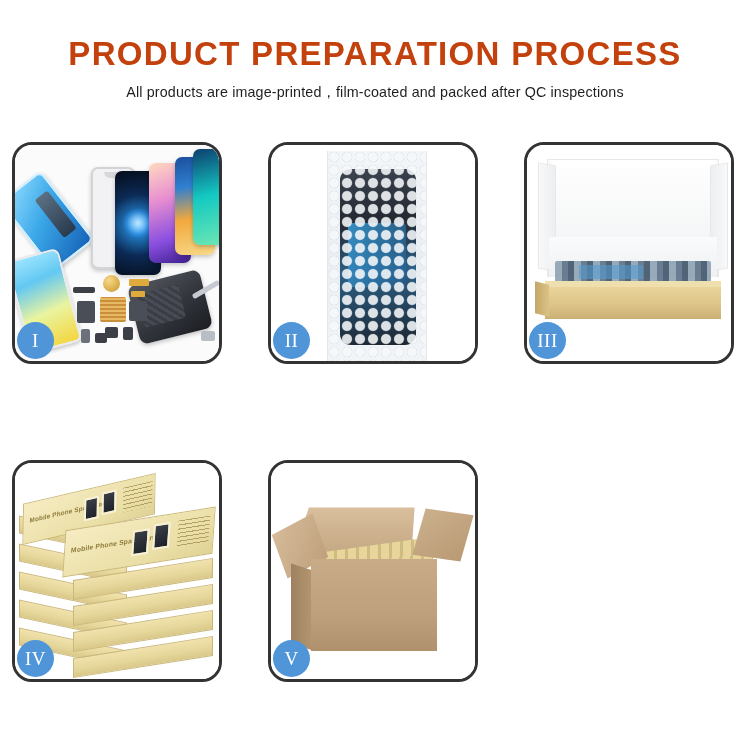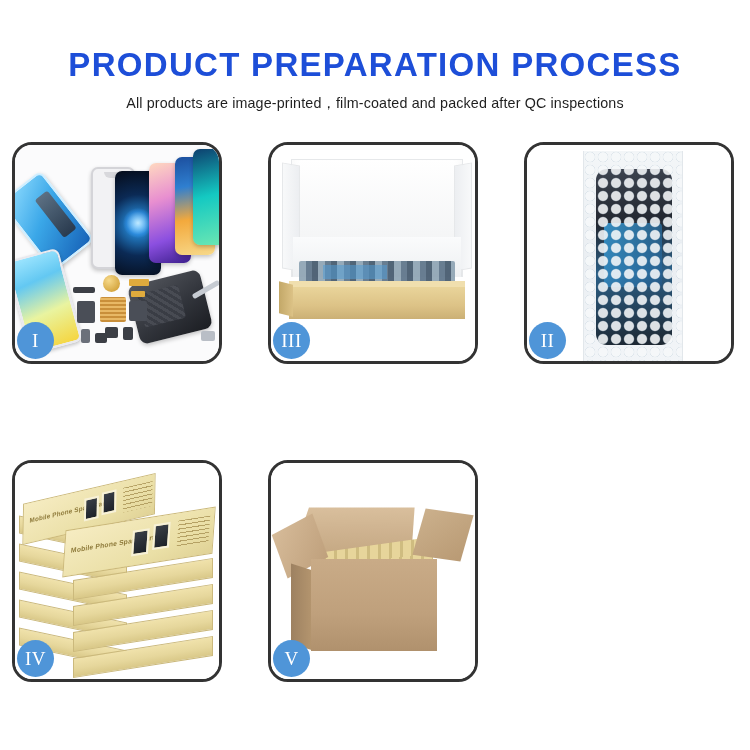--- a/index.html
+++ b/index.html
@@ -20,24 +20,23 @@
   }
 
   
   .header { text-align: center; padding-top: 36px; }
 
   .title {
     font-family: "Liberation Sans", sans-serif;
     font-size: 33px;
     font-weight: 700;
     letter-spacing: 1.3px;
-    color: #1d4ed8;
+    color: #c2410c;
     line-height: 1.1;
     white-space: nowrap;
-    margin-top: 11px;
   }
 
   .subtitle {
     margin-top: 11px;
     font-family: "Liberation Sans", sans-serif;
     font-size: 14.3px;
     font-weight: 400;
     letter-spacing: .15px;
     color: #1f1f1f;
     white-space: nowrap;
@@ -377,40 +376,40 @@
         <div class="part" style="left:108px;top:182px;width:10px;height:13px;"></div>
         <div class="part" style="left:66px;top:184px;width:9px;height:14px;background:#6b707a;"></div>
         <div class="part" style="left:80px;top:188px;width:12px;height:10px;"></div>
         <div class="part" style="left:186px;top:186px;width:14px;height:10px;background:#b9bec6;"></div>
         <div class="part" style="left:176px;top:142px;width:30px;height:5px;background:#c6cbd2;transform:rotate(-30deg);"></div>
       </div>
       <div class="badge">I</div>
     </div>
 
     <div class="panel">
+      <div class="panel-inner p2">
+        <div class="wrap-bag">
+          <div class="wrap-phone"></div>
+          <div class="bubbles2"></div>
+          <div class="bubbles"></div>
+        </div>
+      </div>
+      <div class="badge">II</div>
+    </div>
+
+    <div class="panel">
       <div class="panel-inner p3">
         <div class="b3-lid"></div>
         <div class="b3-foam"></div>
         <div class="b3-items"></div>
         <div class="b3-top"></div>
         <div class="b3-front"></div>
         <div class="b3-lside"></div>
       </div>
       <div class="badge">III</div>
-    </div>
-
-    <div class="panel">
-      <div class="panel-inner p2">
-        <div class="wrap-bag">
-          <div class="wrap-phone"></div>
-          <div class="bubbles2"></div>
-          <div class="bubbles"></div>
-        </div>
-      </div>
-      <div class="badge">II</div>
     </div>
 
     <div class="panel">
       <div class="panel-inner p4">
         <div class="stack">
 
           <div class="kbox" style="left:0px;top:52px;width:108px;height:18px;transform:skewY(12deg);"></div>
           <div class="kbox" style="left:0px;top:80px;width:108px;height:18px;transform:skewY(12deg);"></div>
           <div class="kbox" style="left:0px;top:108px;width:108px;height:18px;transform:skewY(12deg);"></div>
           <div class="kbox" style="left:0px;top:136px;width:108px;height:18px;transform:skewY(12deg);"></div>

